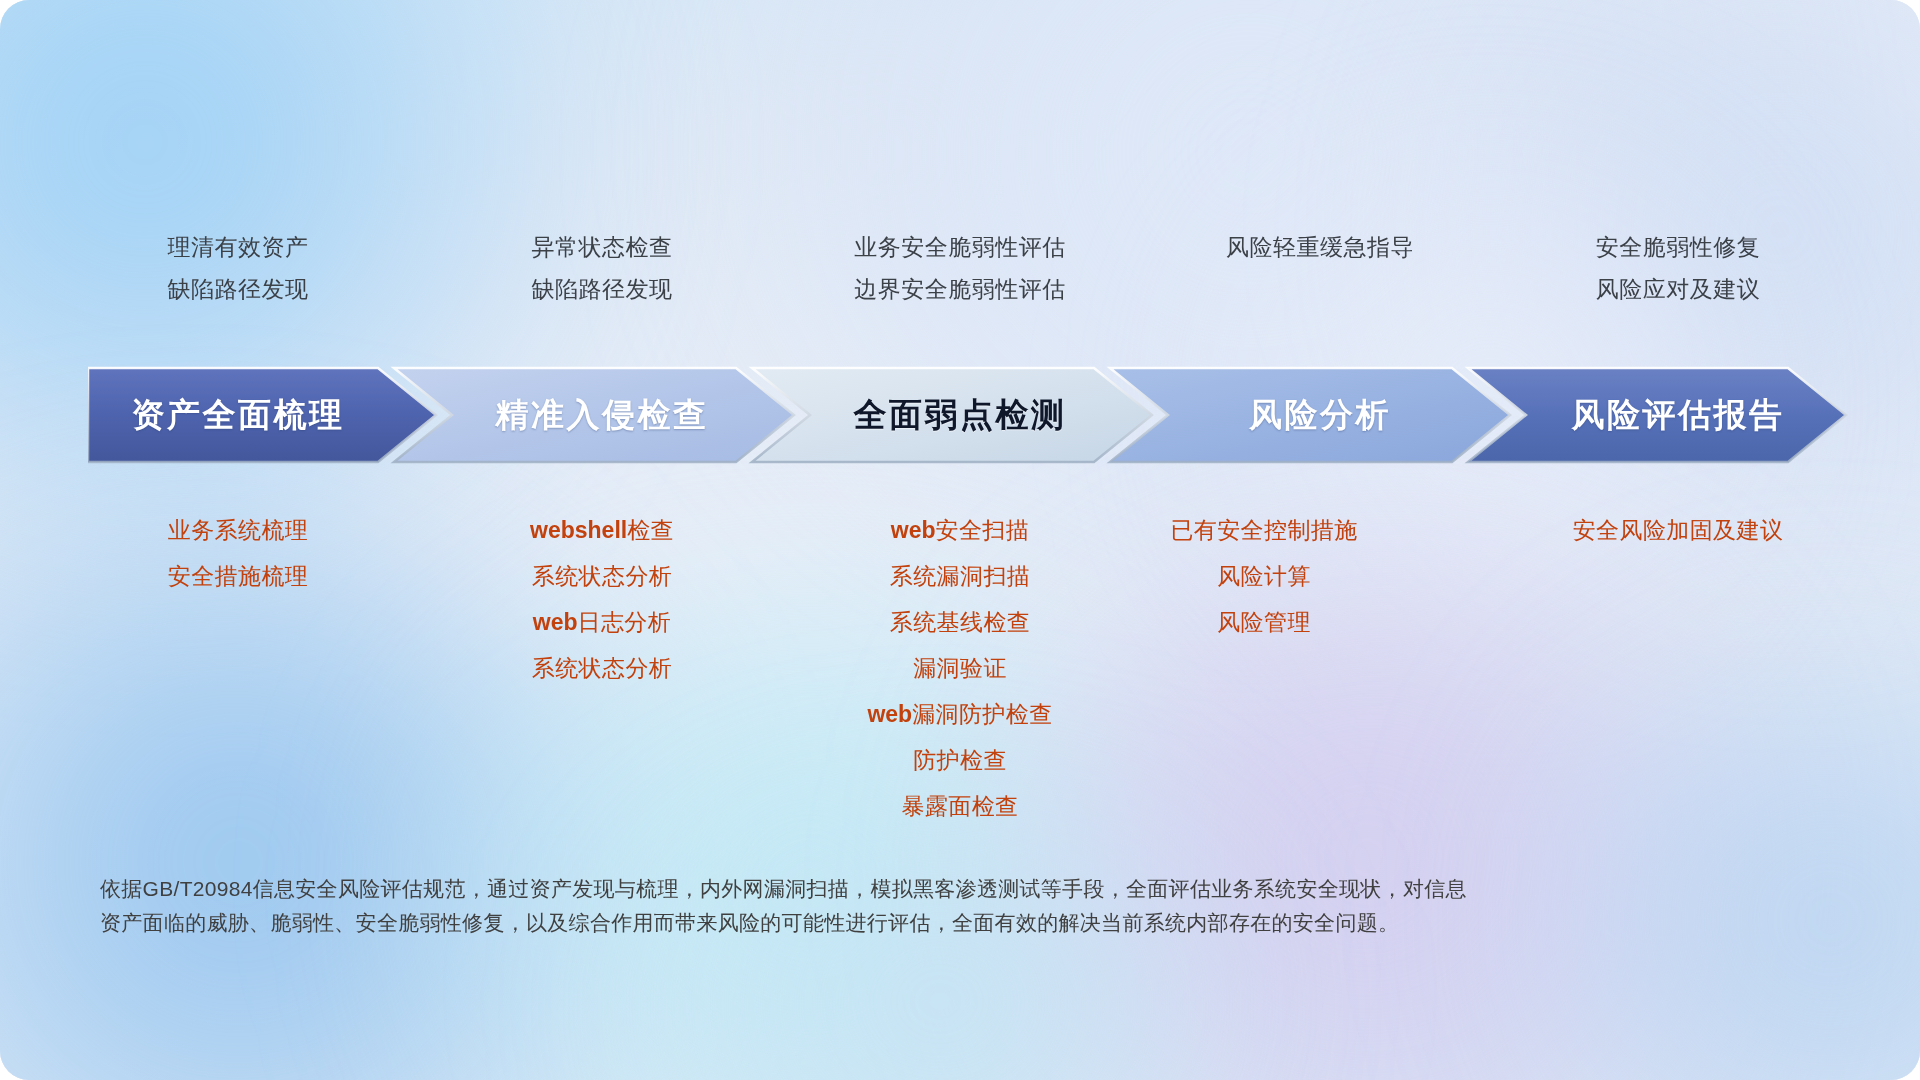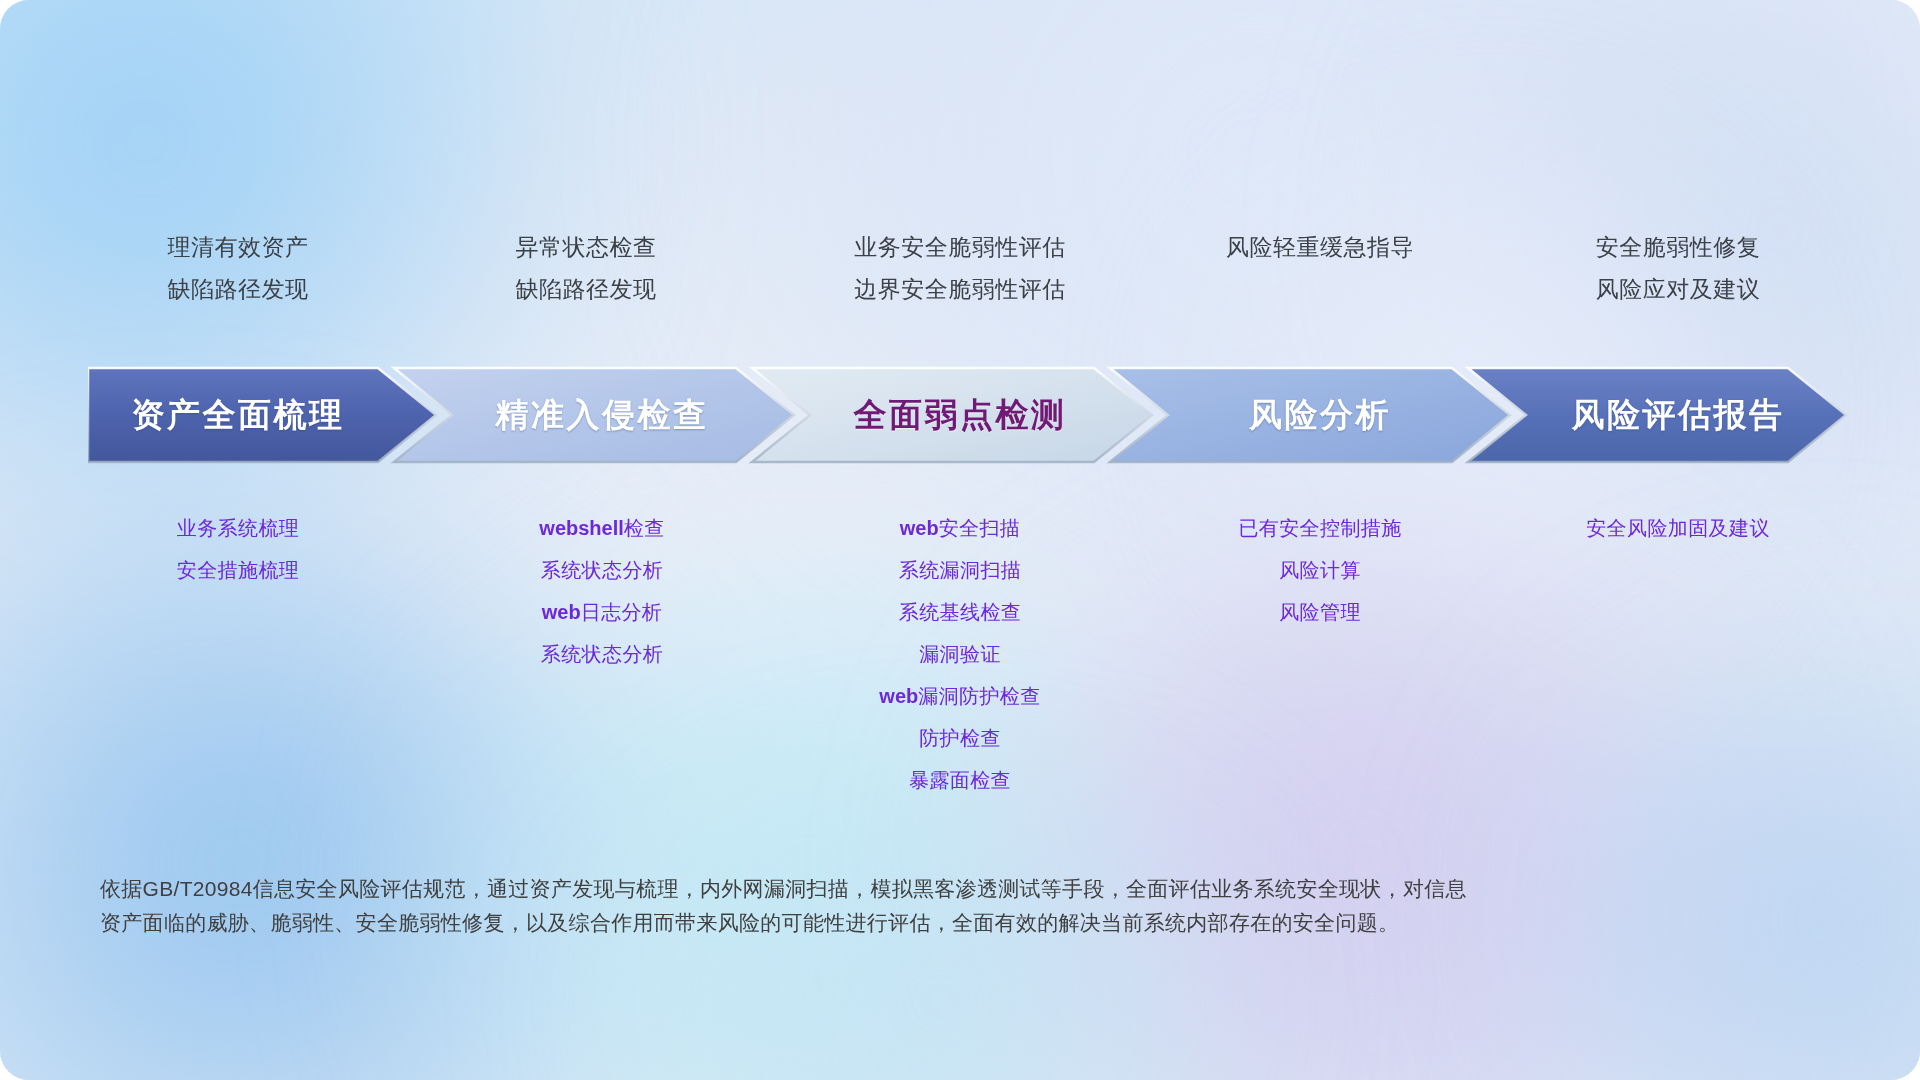--- a/index.html
+++ b/index.html
@@ -101,33 +101,33 @@
     display: flex;
     align-items: center;
     justify-content: center;
     font-size: 33px;
     font-weight: bold;
     letter-spacing: 2.5px;
     white-space: nowrap;
     text-shadow: 0 1px 2px rgba(40,60,110,0.35);
   }
   .arrow-label.light { color: #ffffff; }
-  .arrow-label.dark  { color: #701a75; text-shadow: 0 1px 1px rgba(255,255,255,0.55); }
+  .arrow-label.dark  { color: #0f172a; text-shadow: 0 1px 1px rgba(255,255,255,0.55); }
 
   
   #bottom-details { top: 515px; }
   .det-col {
     display: flex;
     flex-direction: column;
     align-items: center;
     gap: 15px;
   }
   .det-line {
-    font-size: 20px;
-    color: #6d28d9;
+    font-size: 23px;
+    color: #c2410c;
     line-height: 1.35;
     white-space: nowrap;
     letter-spacing: 0.4px;
   }
   .det-line .lat {
     font-weight: bold;
     letter-spacing: 0;
   }
 
   
@@ -159,21 +159,21 @@
   <div class="bg-layer bg-blob blob-7"></div>
   <div class="bg-layer bg-blob blob-9"></div>
 
   <div class="content">
 
     <div class="caption-row" id="top-captions">
         <div class="cap-col" style="position: absolute; left: 88px; width: 300px;">
           <div class="cap-line">理清有效资产</div>
           <div class="cap-line">缺陷路径发现</div>
         </div>
-        <div class="cap-col" style="position: absolute; left: 436px; width: 300px; text-align: right;">
+        <div class="cap-col" style="position: absolute; left: 452px; width: 300px; text-align: right;">
           <div class="cap-line">异常状态检查</div>
           <div class="cap-line">缺陷路径发现</div>
         </div>
         <div class="cap-col" style="position: absolute; left: 810px; width: 300px;">
           <div class="cap-line">业务安全脆弱性评估</div>
           <div class="cap-line">边界安全脆弱性评估</div>
         </div>
         <div class="cap-col" style="position: absolute; left: 1170px; width: 300px;">
           <div class="cap-line">风险轻重缓急指导</div>
         </div>
@@ -248,21 +248,21 @@
         </div>
         <div class="det-col" style="position: absolute; left: 810px; width: 300px;">
           <div class="det-line"><span class="lat">web</span>安全扫描</div>
           <div class="det-line">系统漏洞扫描</div>
           <div class="det-line">系统基线检查</div>
           <div class="det-line">漏洞验证</div>
           <div class="det-line"><span class="lat">web</span>漏洞防护检查</div>
           <div class="det-line">防护检查</div>
           <div class="det-line">暴露面检查</div>
         </div>
-        <div class="det-col" style="position: absolute; left: 1170px; width: 300px; text-align: right;">
+        <div class="det-col" style="position: absolute; left: 1114px; width: 300px; text-align: right;">
           <div class="det-line">已有安全控制措施</div>
           <div class="det-line">风险计算</div>
           <div class="det-line">风险管理</div>
         </div>
         <div class="det-col" style="position: absolute; left: 1528px; width: 300px;">
           <div class="det-line">安全风险加固及建议</div>
         </div>
       </div>
 
     <div class="footer">

